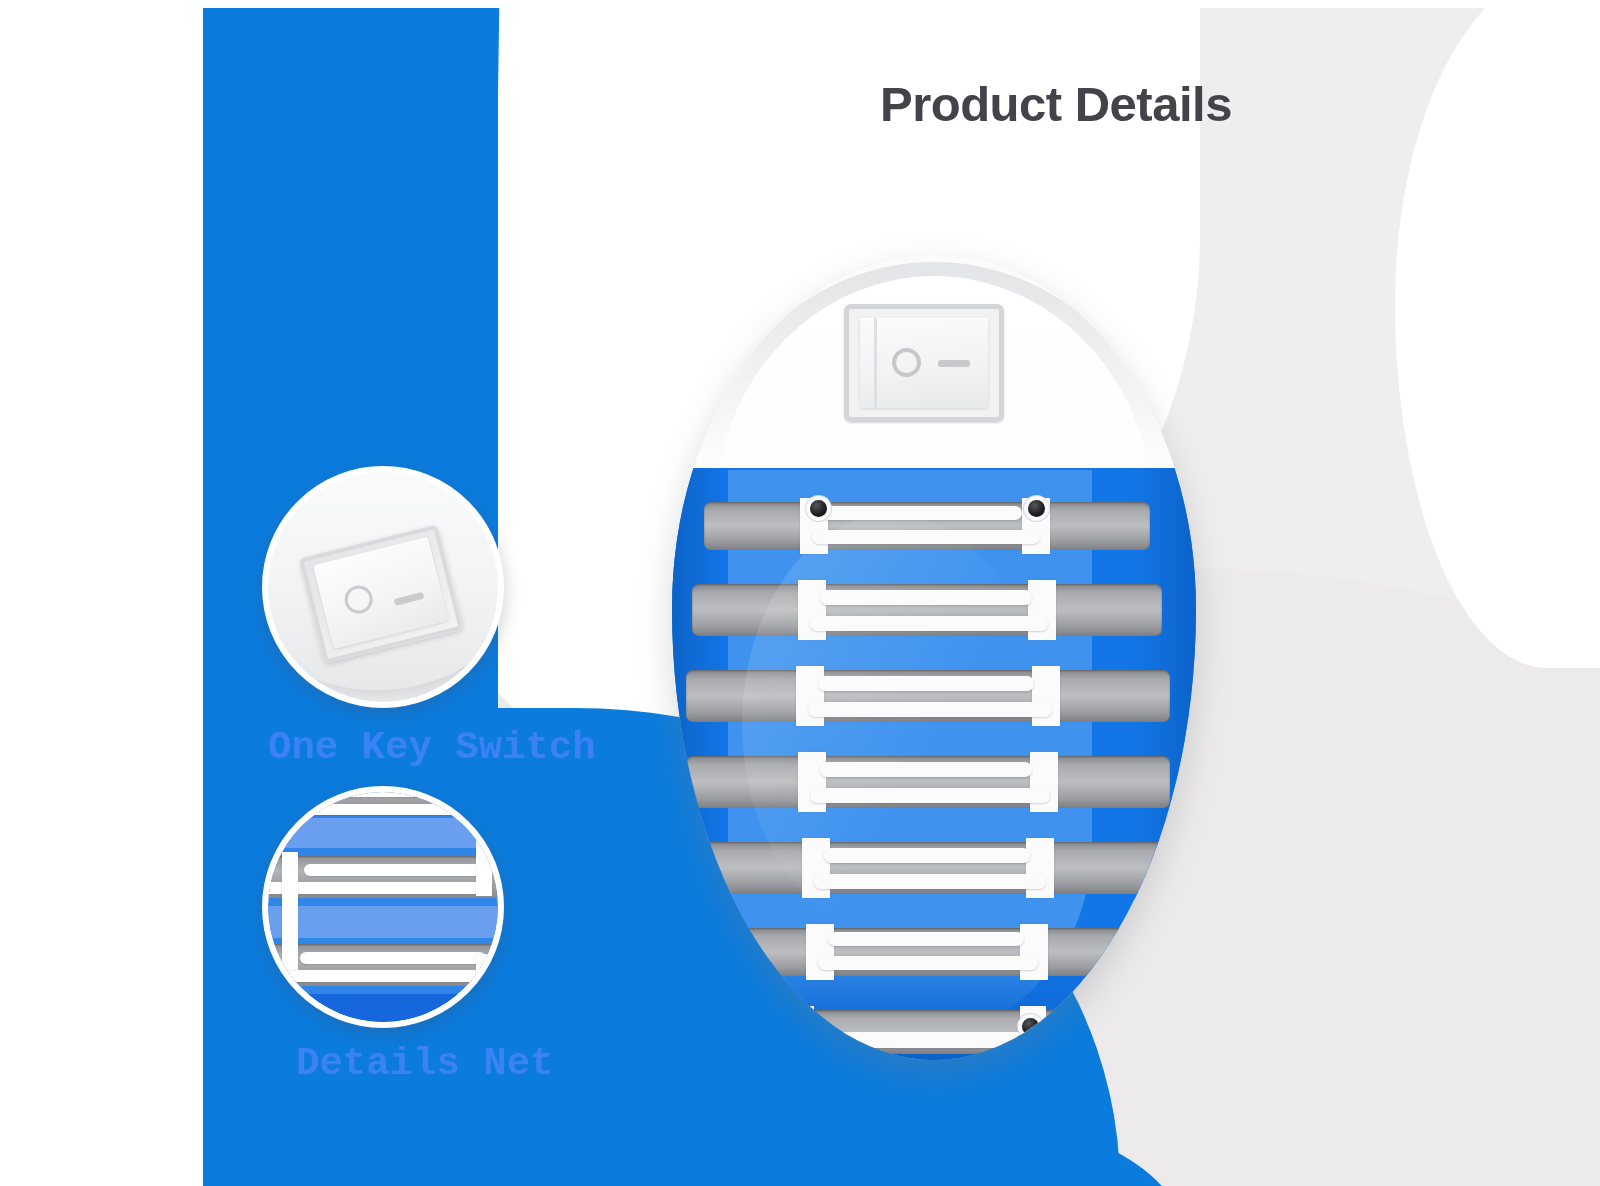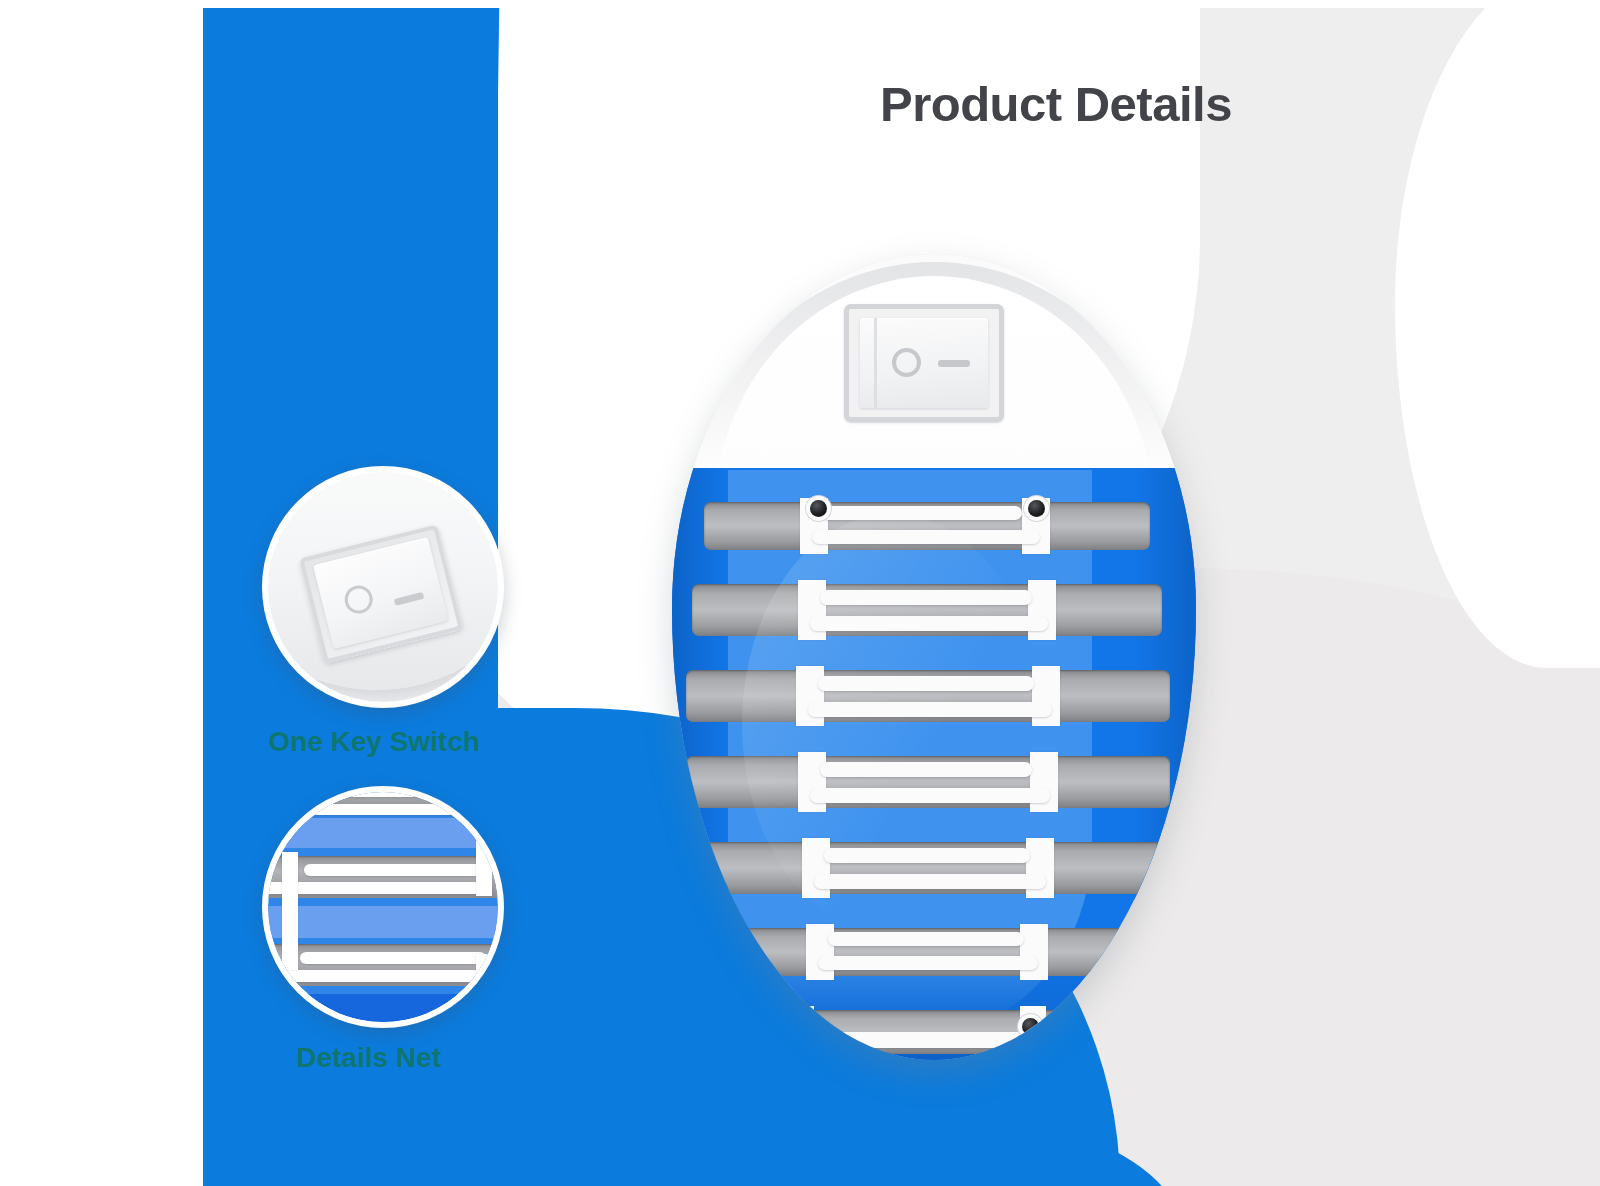--- a/index.html
+++ b/index.html
@@ -135,23 +135,24 @@
     border-radius:5px;
   }
   .co-net .trace{
     position:absolute;background:#ffffff;border-radius:6px;
   }
   .co-net .vrail{position:absolute;background:#ffffff;}
 
   
   .label{
     position:absolute;
-    font-size:28px;font-weight:bold;
-    color:#0f766e;
+    font-size:39px;font-weight:bold;
+    color:#3b82f6;
     white-space:nowrap;
+    font-family:Liberation Mono, monospace;
   }
   .label-switch{left:268px;top:718px;}
   .label-net{left:296px;top:1034px;}
 
   
   .product{
     position:absolute;left:672px;top:246px;width:524px;height:806px;
   }
   .prod-body{
     position:absolute;left:0;top:0;width:100%;height:100%;

